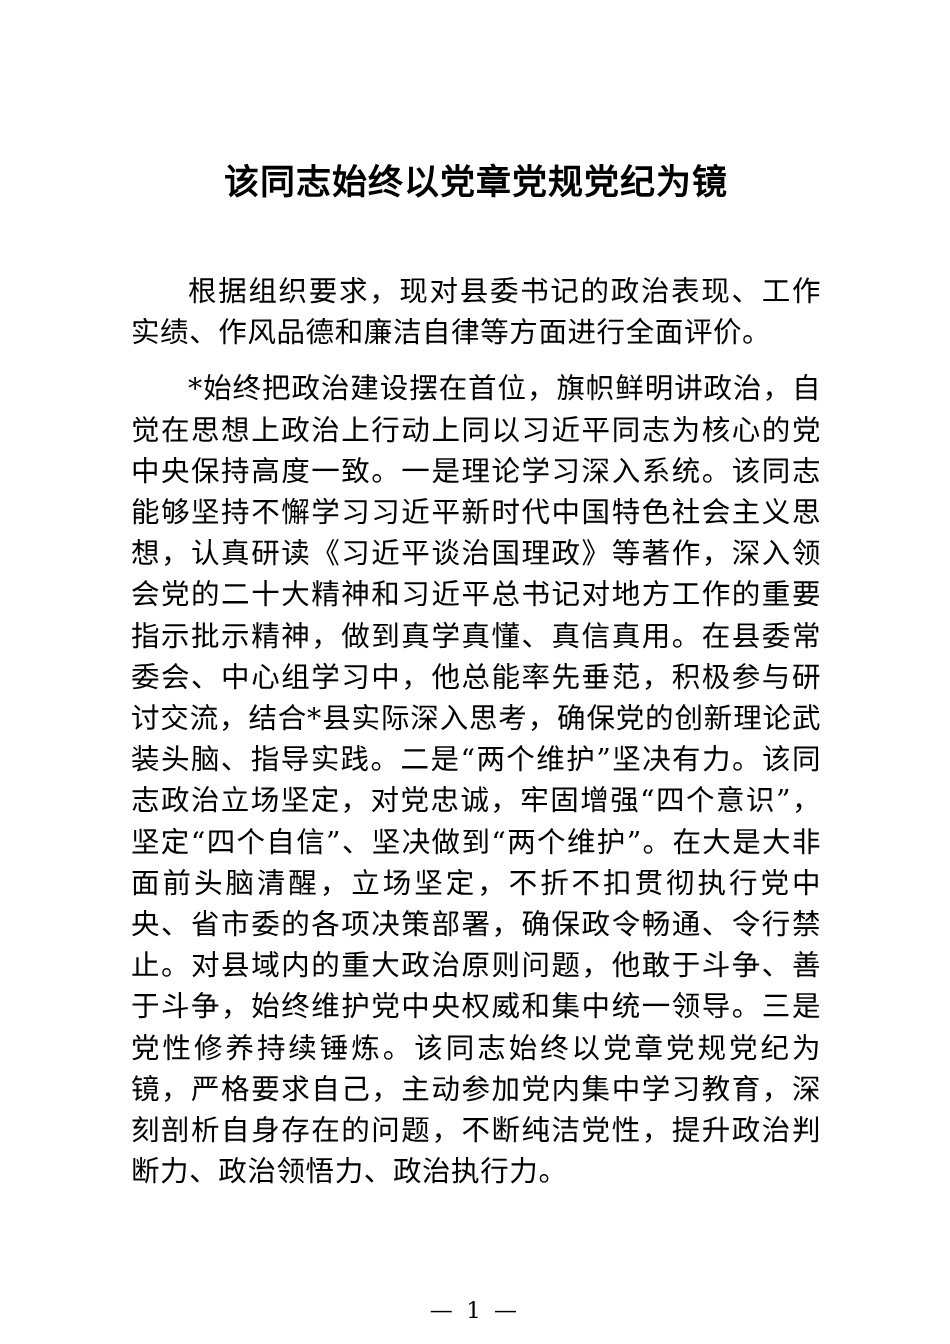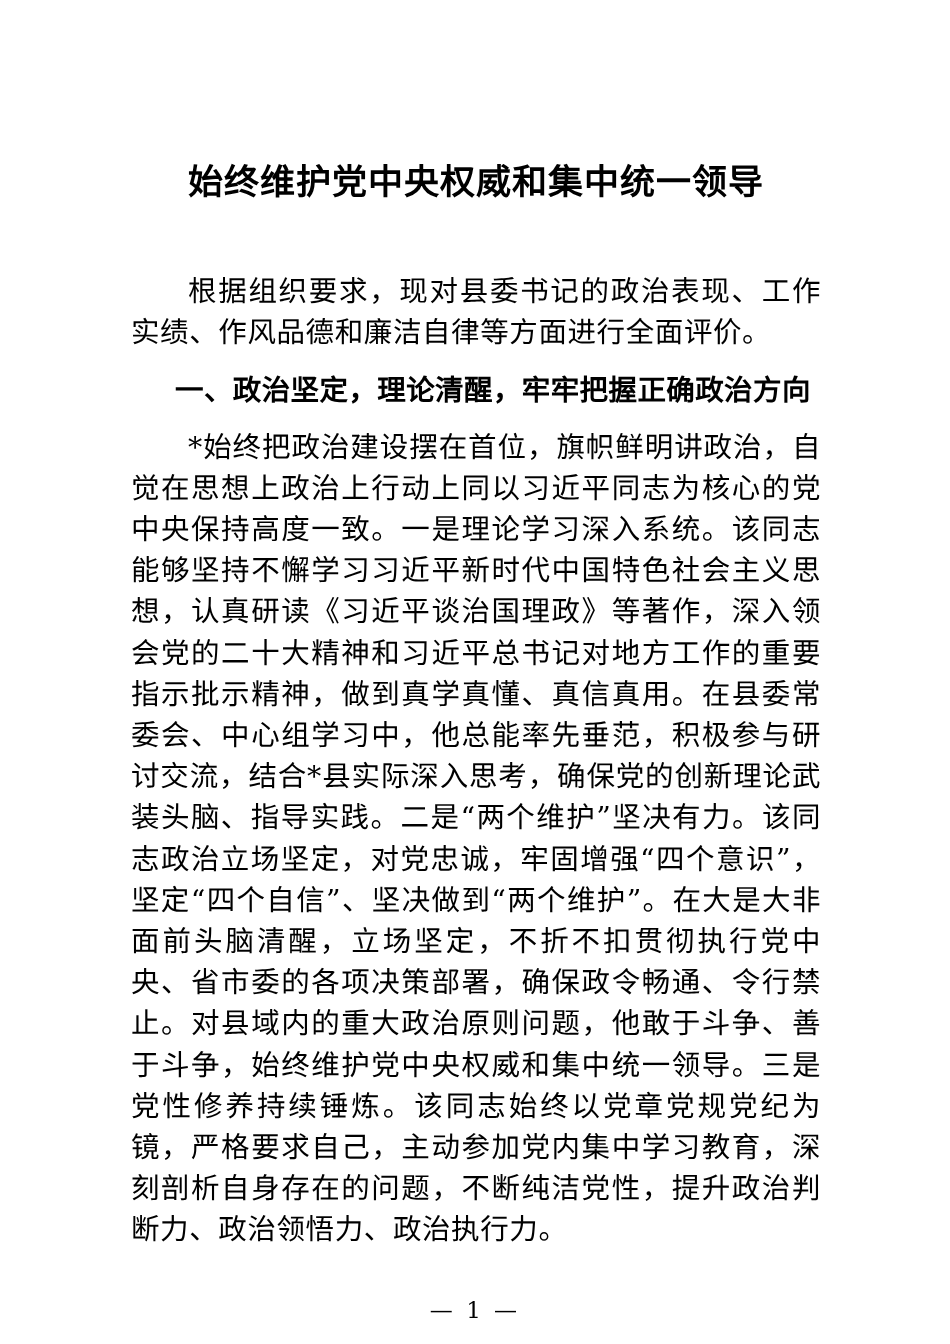--- a/index.html
+++ b/index.html
@@ -90,25 +90,24 @@
     color: #000000;
   }
 </style>
 </head>
 <body>
 
 <div class="page">
 
   <div class="content">
 
-    <h1 class="doc-title">始终维护党中央权威和集中统一领导</h1>
+    <h1 class="doc-title">该同志始终以党章党规党纪为镜</h1>
 
     <p class="body-para para-intro">根据组织要求，现对县委书记的政治表现、工作实绩、作风品德和廉洁自律等方面进行全面评价。</p>
 
-    <p class="section-heading">一、政治坚定，理论清醒，牢牢把握正确政治方向</p>
 
     <p class="body-para para-main">*始终把政治建设摆在首位，旗帜鲜明讲政治，自觉在思想上政治上行动上同以习近平同志为核心的党中央保持高度一致。一是理论学习深入系统。该同志能够坚持不懈学习习近平新时代中国特色社会主义思想，认真研读《习近平谈治国理政》等著作，深入领会党的二十大精神和习近平总书记对地方工作的重要指示批示精神，做到真学真懂、真信真用。在县委常委会、中心组学习中，他总能率先垂范，积极参与研讨交流，结合*县实际深入思考，确保党的创新理论武装头脑、指导实践。二是“两个维护”坚决有力。该同志政治立场坚定，对党忠诚，牢固增强“四个意识”，坚定“四个自信”、坚决做到“两个维护”。在大是大非面前头脑清醒，立场坚定，不折不扣贯彻执行党中央、省市委的各项决策部署，确保政令畅通、令行禁止。对县域内的重大政治原则问题，他敢于斗争、善于斗争，始终维护党中央权威和集中统一领导。三是党性修养持续锤炼。该同志始终以党章党规党纪为镜，严格要求自己，主动参加党内集中学习教育，深刻剖析自身存在的问题，不断纯洁党性，提升政治判断力、政治领悟力、政治执行力。</p>
 
   </div>
 
   <div class="page-footer">— 1 —</div>
 
 </div>
 
 </body></html>

